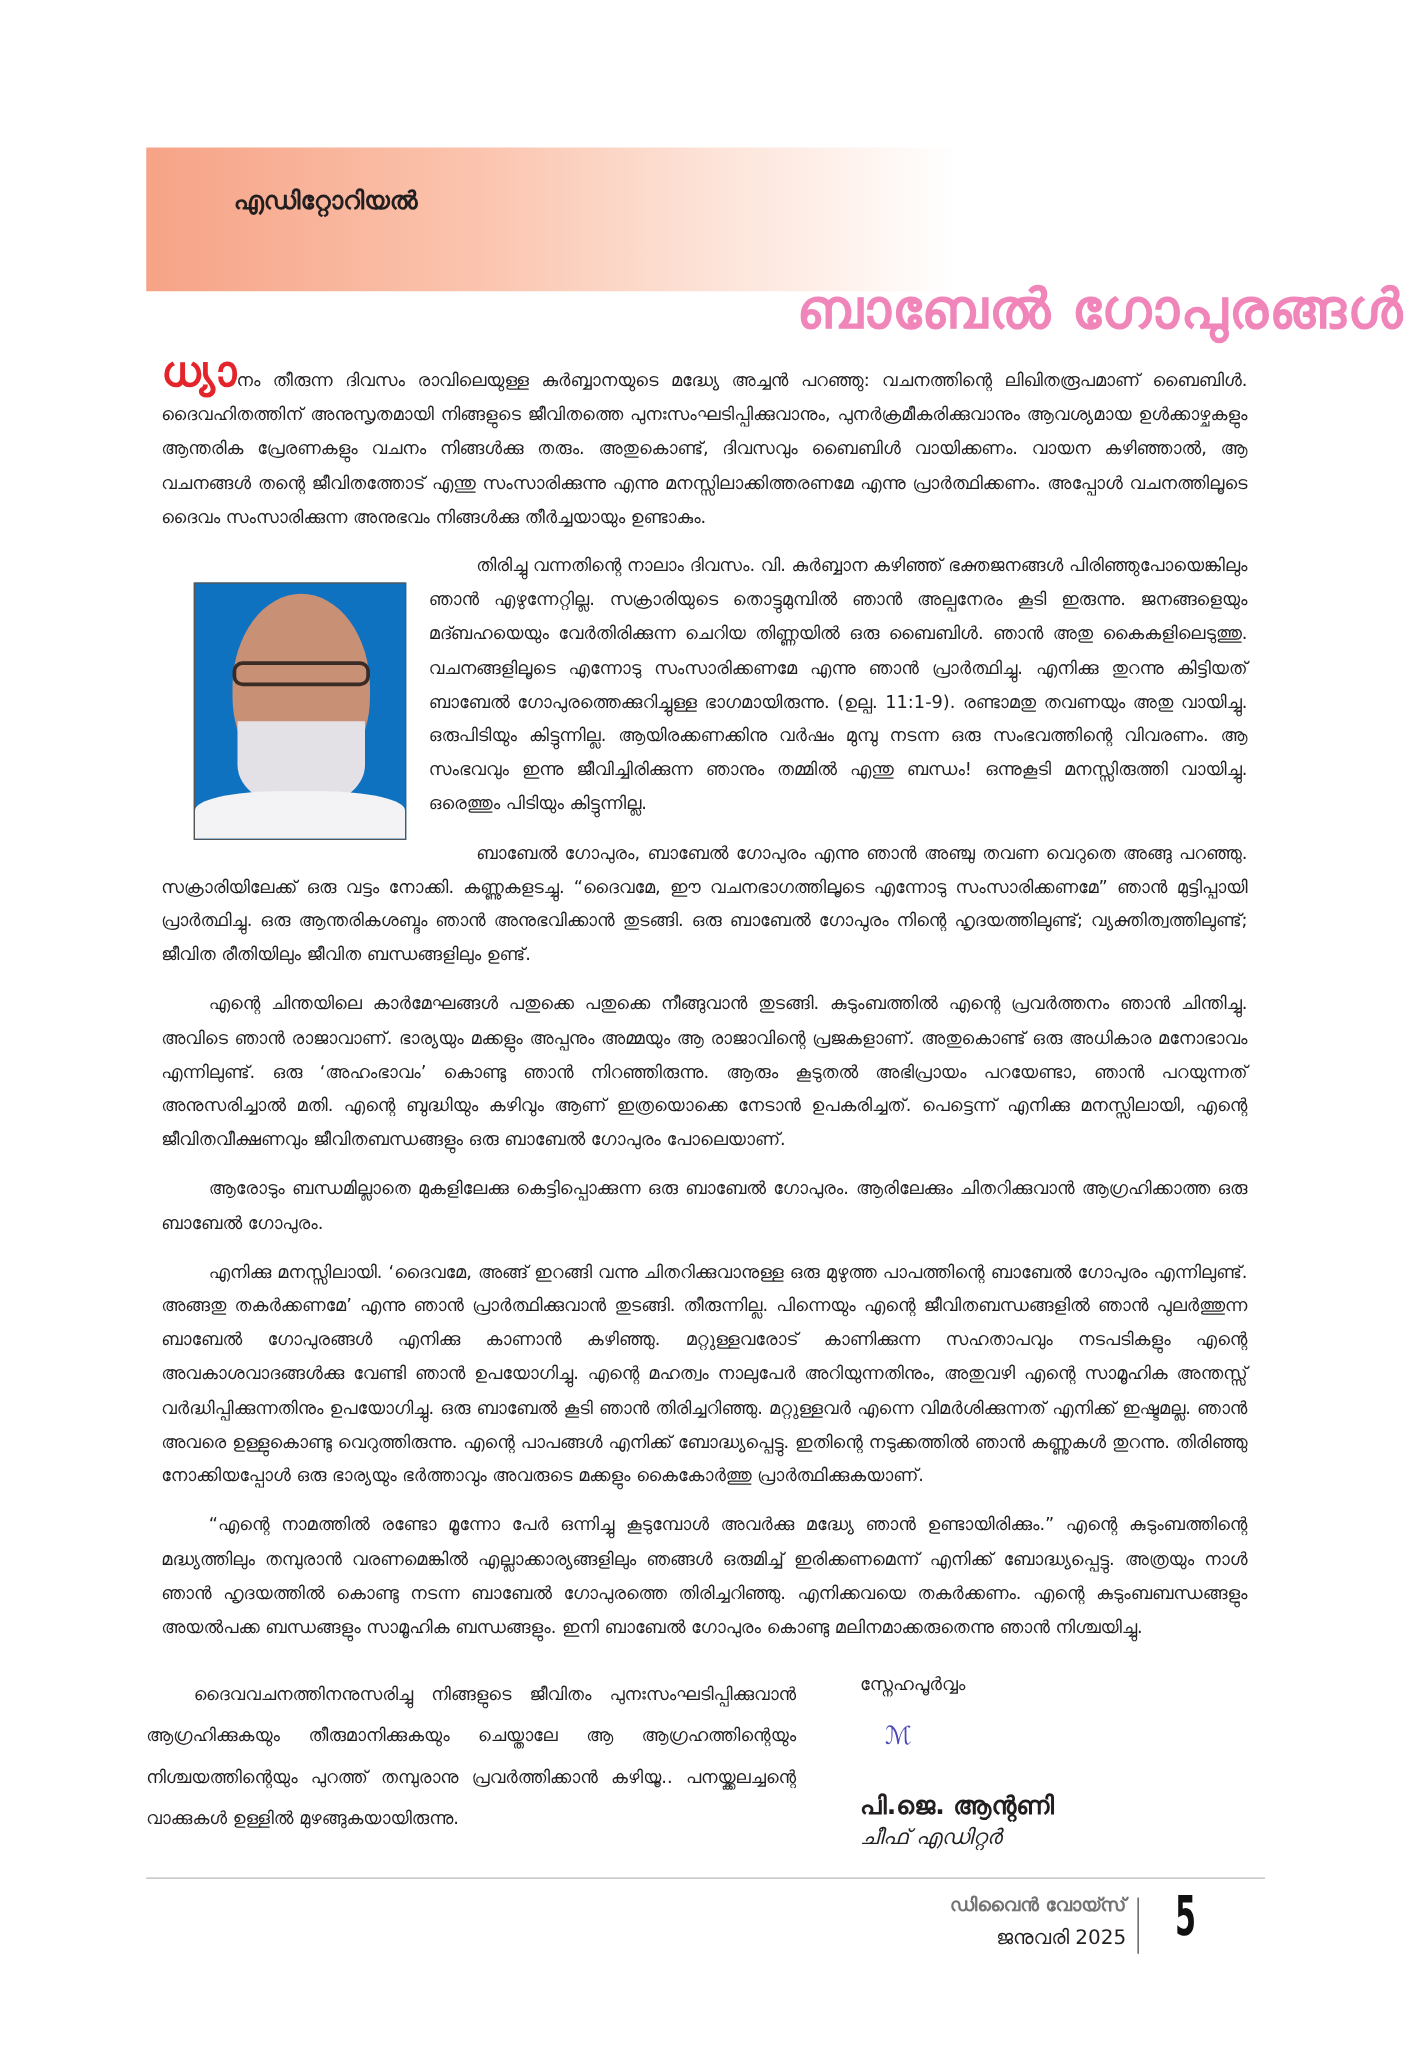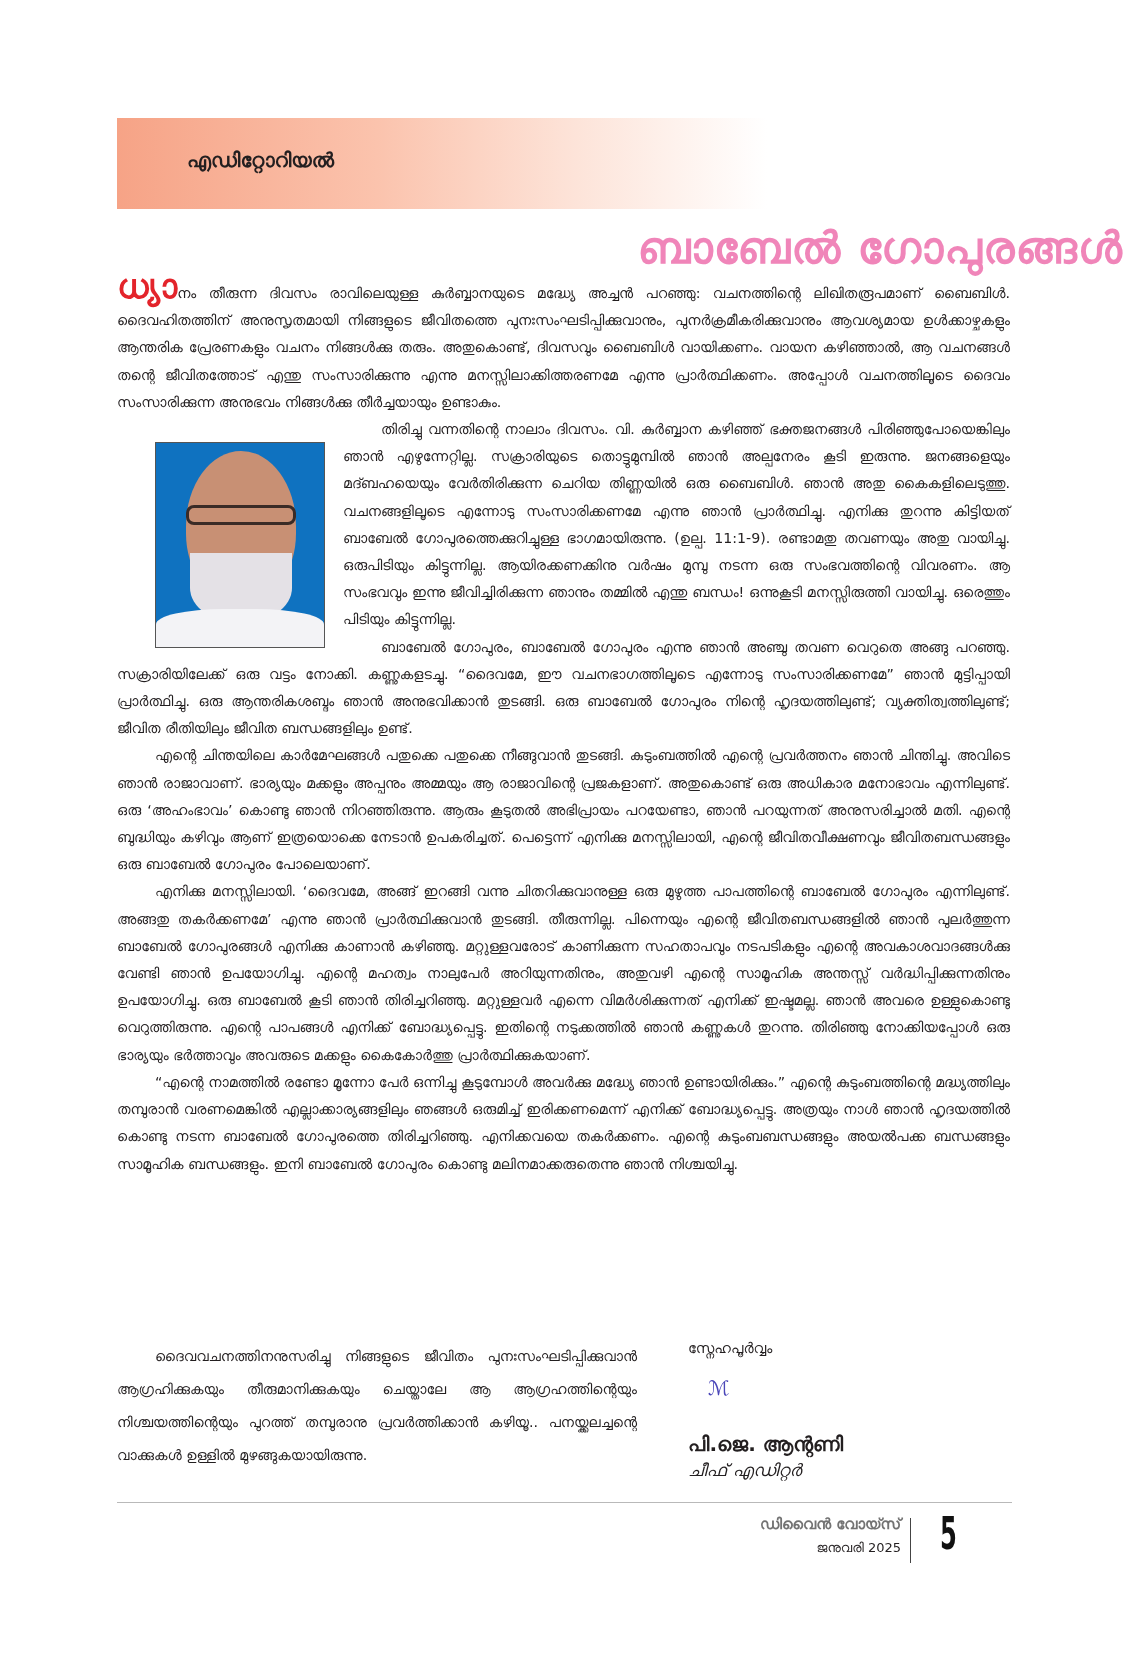--- a/index.html
+++ b/index.html
@@ -1,25 +1,25 @@
 <!DOCTYPE html>
 <html><head>
 <meta charset="utf-8">
 <style>
   html, body { margin: 0; padding: 0; background: #ffffff; }
   body { width: 1123px; height: 1654px; position: relative; overflow: hidden;
          font-family: "DejaVu Sans", "Liberation Sans", sans-serif; color: #231f20; }
-  .banner { position: absolute; left: 117px; top: 118px; width: 650px; height: 91px;
+  .banner { position: absolute; left: 117px; top: 118px; width: 650px; height: 115px;
             background: linear-gradient(90deg, #f6a386 0%, #fbc3ad 40%, #fde3d8 70%, #ffffff 100%); }
   .banner-label { position: absolute; left: 70px; top: 30px; font-size: 20px; font-weight: bold; color: #231f20; }
   .title { position: absolute; left: 0; width: 1123px; top: 222px; text-align: right;
            font-size: 44px; font-weight: bold; color: #f085b9; letter-spacing: 1px; }
   .article { position: absolute; left: 117px; top: 276px; width: 893px; font-size: 14.2px; line-height: 27.2px;
              text-align: justify; }
-  .article p { margin: 0; text-indent: 38px; }
+  .article p { margin: 12px; text-indent: 38px; }
   .article p.first { text-indent: 0; }
   .dropcap { color: #e3242b; font-size: 34px; font-weight: bold; line-height: 20px; }
   .photo { float: left; width: 168px; height: 204px; margin: 26px 18px 8px 38px;
            background: #0f72c0; border: 1px solid #555; position: relative; overflow: hidden; }
   .photo .head { position: absolute; left: 30px; top: 8px; width: 110px; height: 150px;
                  background: #c89074; border-radius: 50% 50% 45% 45%; }
   .photo .glasses { position: absolute; left: 30px; top: 62px; width: 110px; height: 20px;
                     border: 3px solid #3a2b26; border-radius: 8px; box-sizing: border-box; }
   .photo .beard { position: absolute; left: 34px; top: 110px; width: 102px; height: 70px;
                   background: #e4e1e6; border-radius: 0 0 50% 50%; }
@@ -28,21 +28,21 @@
   .closing { position: absolute; left: 117px; top: 1340px; width: 520px; font-size: 14.2px; line-height: 33px; text-align: justify; }
   .closing p { margin: 0; text-indent: 38px; }
   .sign { position: absolute; left: 688px; top: 1340px; font-size: 14.5px; }
   .sign-greet { display: block; }
   .sign-scribble { position: absolute; left: 20px; top: 36px; width: 40px; height: 30px; color: #4a46b8; font-size: 20px; font-style: italic; }
   .sign-name { position: absolute; left: 0; top: 92px; font-size: 20px; font-weight: bold; white-space: nowrap; text-align: right; }
   .sign-role { position: absolute; left: 0; top: 120px; font-size: 17px; white-space: nowrap; font-style: italic; }
   .rule { position: absolute; left: 117px; top: 1502px; width: 895px; height: 1px; background: #b9b9b9; }
   .footer-divider { position: absolute; left: 910px; top: 1518px; width: 1px; height: 45px; background: #444; }
   .pub { position: absolute; right: 222px; top: 1515px; font-size: 15px; font-weight: bold; color: #737373; white-space: nowrap; }
-  .date { position: absolute; right: 222px; top: 1540px; font-size: 13px; color: #231f20; white-space: nowrap; }
+  .date { position: absolute; right: 222px; top: 1540px; font-size: 16px; color: #231f20; white-space: nowrap; }
   .pageno { position: absolute; left: 940px; top: 1508px; font-size: 44px; font-weight: bold; transform: scaleX(0.55); transform-origin: left top; color: #111; }
 </style>
 </head>
 <body>
 
 <div class="banner">
   <span class="banner-label">എഡിറ്റോറിയൽ</span>
 </div>
 
 <h1 class="title" style="margin:0;">ബാബേൽ ഗോപുരങ്ങൾ</h1>
@@ -51,20 +51,21 @@
   <p class="first"><span class="dropcap">ധ്യാ</span><span>നം തീരുന്ന ദിവസം രാവിലെയുള്ള കുർബ്ബാനയുടെ മദ്ധ്യേ അച്ചൻ പറഞ്ഞു: വചനത്തിന്റെ ലിഖിതരൂപമാണ് ബൈബിൾ. ദൈവഹിതത്തിന് അനുസൃതമായി നിങ്ങളുടെ ജീവിതത്തെ പുനഃസംഘടിപ്പിക്കുവാനും, പുനർക്രമീകരിക്കുവാനും ആവശ്യമായ ഉൾക്കാഴ്ചകളും ആന്തരിക പ്രേരണകളും വചനം നിങ്ങൾക്കു തരും. അതുകൊണ്ട്, ദിവസവും ബൈബിൾ വായിക്കണം. വായന കഴിഞ്ഞാൽ, ആ വചനങ്ങൾ തന്റെ ജീവിതത്തോട് എന്തു സംസാരിക്കുന്നു എന്നു മനസ്സിലാക്കിത്തരണമേ എന്നു പ്രാർത്ഥിക്കണം. അപ്പോൾ വചനത്തിലൂടെ ദൈവം സംസാരിക്കുന്ന അനുഭവം നിങ്ങൾക്കു തീർച്ചയായും ഉണ്ടാകും.</span></p>
   <div class="photo">
     <div class="head"></div>
     <div class="glasses"></div>
     <div class="beard"></div>
     <div class="shirt"></div>
   </div>
   <p>തിരിച്ചു വന്നതിന്റെ നാലാം ദിവസം. വി. കുർബ്ബാന കഴിഞ്ഞ് ഭക്തജനങ്ങൾ പിരിഞ്ഞുപോയെങ്കിലും ഞാൻ എഴുന്നേറ്റില്ല. സക്രാരിയുടെ തൊട്ടുമുമ്പിൽ ഞാൻ അല്പനേരം കൂടി ഇരുന്നു. ജനങ്ങളെയും മദ്ബഹയെയും വേർതിരിക്കുന്ന ചെറിയ തിണ്ണയിൽ ഒരു ബൈബിൾ. ഞാൻ അതു കൈകളിലെടുത്തു. വചനങ്ങളിലൂടെ എന്നോടു സംസാരിക്കണമേ എന്നു ഞാൻ പ്രാർത്ഥിച്ചു. എനിക്കു തുറന്നു കിട്ടിയത് ബാബേൽ ഗോപുരത്തെക്കുറിച്ചുള്ള ഭാഗമായിരുന്നു. (ഉല്പ. 11:1-9). രണ്ടാമതു തവണയും അതു വായിച്ചു. ഒരുപിടിയും കിട്ടുന്നില്ല. ആയിരക്കണക്കിനു വർഷം മുമ്പു നടന്ന ഒരു സംഭവത്തിന്റെ വിവരണം. ആ സംഭവവും ഇന്നു ജീവിച്ചിരിക്കുന്ന ഞാനും തമ്മിൽ എന്തു ബന്ധം! ഒന്നുകൂടി മനസ്സിരുത്തി വായിച്ചു. ഒരെത്തും പിടിയും കിട്ടുന്നില്ല.</p>
   <p>ബാബേൽ ഗോപുരം, ബാബേൽ ഗോപുരം എന്നു ഞാൻ അഞ്ചു തവണ വെറുതെ അങ്ങു പറഞ്ഞു. സക്രാരിയിലേക്ക് ഒരു വട്ടം നോക്കി. കണ്ണുകളടച്ചു. “ദൈവമേ, ഈ വചനഭാഗത്തിലൂടെ എന്നോടു സംസാരിക്കണമേ” ഞാൻ മുട്ടിപ്പായി പ്രാർത്ഥിച്ചു. ഒരു ആന്തരികശബ്ദം ഞാൻ അനുഭവിക്കാൻ തുടങ്ങി. ഒരു ബാബേൽ ഗോപുരം നിന്റെ ഹൃദയത്തിലുണ്ട്; വ്യക്തിത്വത്തിലുണ്ട്; ജീവിത രീതിയിലും ജീവിത ബന്ധങ്ങളിലും ഉണ്ട്.</p>
   <p>എന്റെ ചിന്തയിലെ കാർമേഘങ്ങൾ പതുക്കെ പതുക്കെ നീങ്ങുവാൻ തുടങ്ങി. കുടുംബത്തിൽ എന്റെ പ്രവർത്തനം ഞാൻ ചിന്തിച്ചു. അവിടെ ഞാൻ രാജാവാണ്. ഭാര്യയും മക്കളും അപ്പനും അമ്മയും ആ രാജാവിന്റെ പ്രജകളാണ്. അതുകൊണ്ട് ഒരു അധികാര മനോഭാവം എന്നിലുണ്ട്. ഒരു ‘അഹംഭാവം’ കൊണ്ടു ഞാൻ നിറഞ്ഞിരുന്നു. ആരും കൂടുതൽ അഭിപ്രായം പറയേണ്ടാ, ഞാൻ പറയുന്നത് അനുസരിച്ചാൽ മതി. എന്റെ ബുദ്ധിയും കഴിവും ആണ് ഇത്രയൊക്കെ നേടാൻ ഉപകരിച്ചത്. പെട്ടെന്ന് എനിക്കു മനസ്സിലായി, എന്റെ ജീവിതവീക്ഷണവും ജീവിതബന്ധങ്ങളും ഒരു ബാബേൽ ഗോപുരം പോലെയാണ്.</p>
+  <p>ആരോടും ബന്ധമില്ലാതെ മുകളിലേക്കു കെട്ടിപ്പൊക്കുന്ന ഒരു ബാബേൽ ഗോപുരം. ആരിലേക്കും ചിതറിക്കുവാൻ ആഗ്രഹിക്കാത്ത ഒരു ബാബേൽ ഗോപുരം.</p>
   <p>എനിക്കു മനസ്സിലായി. ‘ദൈവമേ, അങ്ങ് ഇറങ്ങി വന്നു ചിതറിക്കുവാനുള്ള ഒരു മുഴുത്ത പാപത്തിന്റെ ബാബേൽ ഗോപുരം എന്നിലുണ്ട്. അങ്ങതു തകർക്കണമേ’ എന്നു ഞാൻ പ്രാർത്ഥിക്കുവാൻ തുടങ്ങി. തീരുന്നില്ല. പിന്നെയും എന്റെ ജീവിതബന്ധങ്ങളിൽ ഞാൻ പുലർത്തുന്ന ബാബേൽ ഗോപുരങ്ങൾ എനിക്കു കാണാൻ കഴിഞ്ഞു. മറ്റുള്ളവരോട് കാണിക്കുന്ന സഹതാപവും നടപടികളും എന്റെ അവകാശവാദങ്ങൾക്കു വേണ്ടി ഞാൻ ഉപയോഗിച്ചു. എന്റെ മഹത്വം നാലുപേർ അറിയുന്നതിനും, അതുവഴി എന്റെ സാമൂഹിക അന്തസ്സ് വർദ്ധിപ്പിക്കുന്നതിനും ഉപയോഗിച്ചു. ഒരു ബാബേൽ കൂടി ഞാൻ തിരിച്ചറിഞ്ഞു. മറ്റുള്ളവർ എന്നെ വിമർശിക്കുന്നത് എനിക്ക് ഇഷ്ടമല്ല. ഞാൻ അവരെ ഉള്ളുകൊണ്ടു വെറുത്തിരുന്നു. എന്റെ പാപങ്ങൾ എനിക്ക് ബോദ്ധ്യപ്പെട്ടു. ഇതിന്റെ നടുക്കത്തിൽ ഞാൻ കണ്ണുകൾ തുറന്നു. തിരിഞ്ഞു നോക്കിയപ്പോൾ ഒരു ഭാര്യയും ഭർത്താവും അവരുടെ മക്കളും കൈകോർത്തു പ്രാർത്ഥിക്കുകയാണ്.</p>
   <p>“എന്റെ നാമത്തിൽ രണ്ടോ മൂന്നോ പേർ ഒന്നിച്ചു കൂടുമ്പോൾ അവർക്കു മദ്ധ്യേ ഞാൻ ഉണ്ടായിരിക്കും.” എന്റെ കുടുംബത്തിന്റെ മദ്ധ്യത്തിലും തമ്പുരാൻ വരണമെങ്കിൽ എല്ലാക്കാര്യങ്ങളിലും ഞങ്ങൾ ഒരുമിച്ച് ഇരിക്കണമെന്ന് എനിക്ക് ബോദ്ധ്യപ്പെട്ടു. അത്രയും നാൾ ഞാൻ ഹൃദയത്തിൽ കൊണ്ടു നടന്ന ബാബേൽ ഗോപുരത്തെ തിരിച്ചറിഞ്ഞു. എനിക്കവയെ തകർക്കണം. എന്റെ കുടുംബബന്ധങ്ങളും അയൽപക്ക ബന്ധങ്ങളും സാമൂഹിക ബന്ധങ്ങളും. ഇനി ബാബേൽ ഗോപുരം കൊണ്ടു മലിനമാക്കരുതെന്നു ഞാൻ നിശ്ചയിച്ചു.</p>
 </div>
 
 <div class="closing">
   <p>ദൈവവചനത്തിനനുസരിച്ചു നിങ്ങളുടെ ജീവിതം പുനഃസംഘടിപ്പിക്കുവാൻ ആഗ്രഹിക്കുകയും തീരുമാനിക്കുകയും ചെയ്താലേ ആ ആഗ്രഹത്തിന്റെയും നിശ്ചയത്തിന്റെയും പുറത്ത് തമ്പുരാനു പ്രവർത്തിക്കാൻ കഴിയൂ.. പനയ്ക്കലച്ചന്റെ വാക്കുകൾ ഉള്ളിൽ മുഴങ്ങുകയായിരുന്നു.</p>
 </div>
 
 <div class="sign">
   <span class="sign-greet">സ്നേഹപൂർവ്വം</span>

